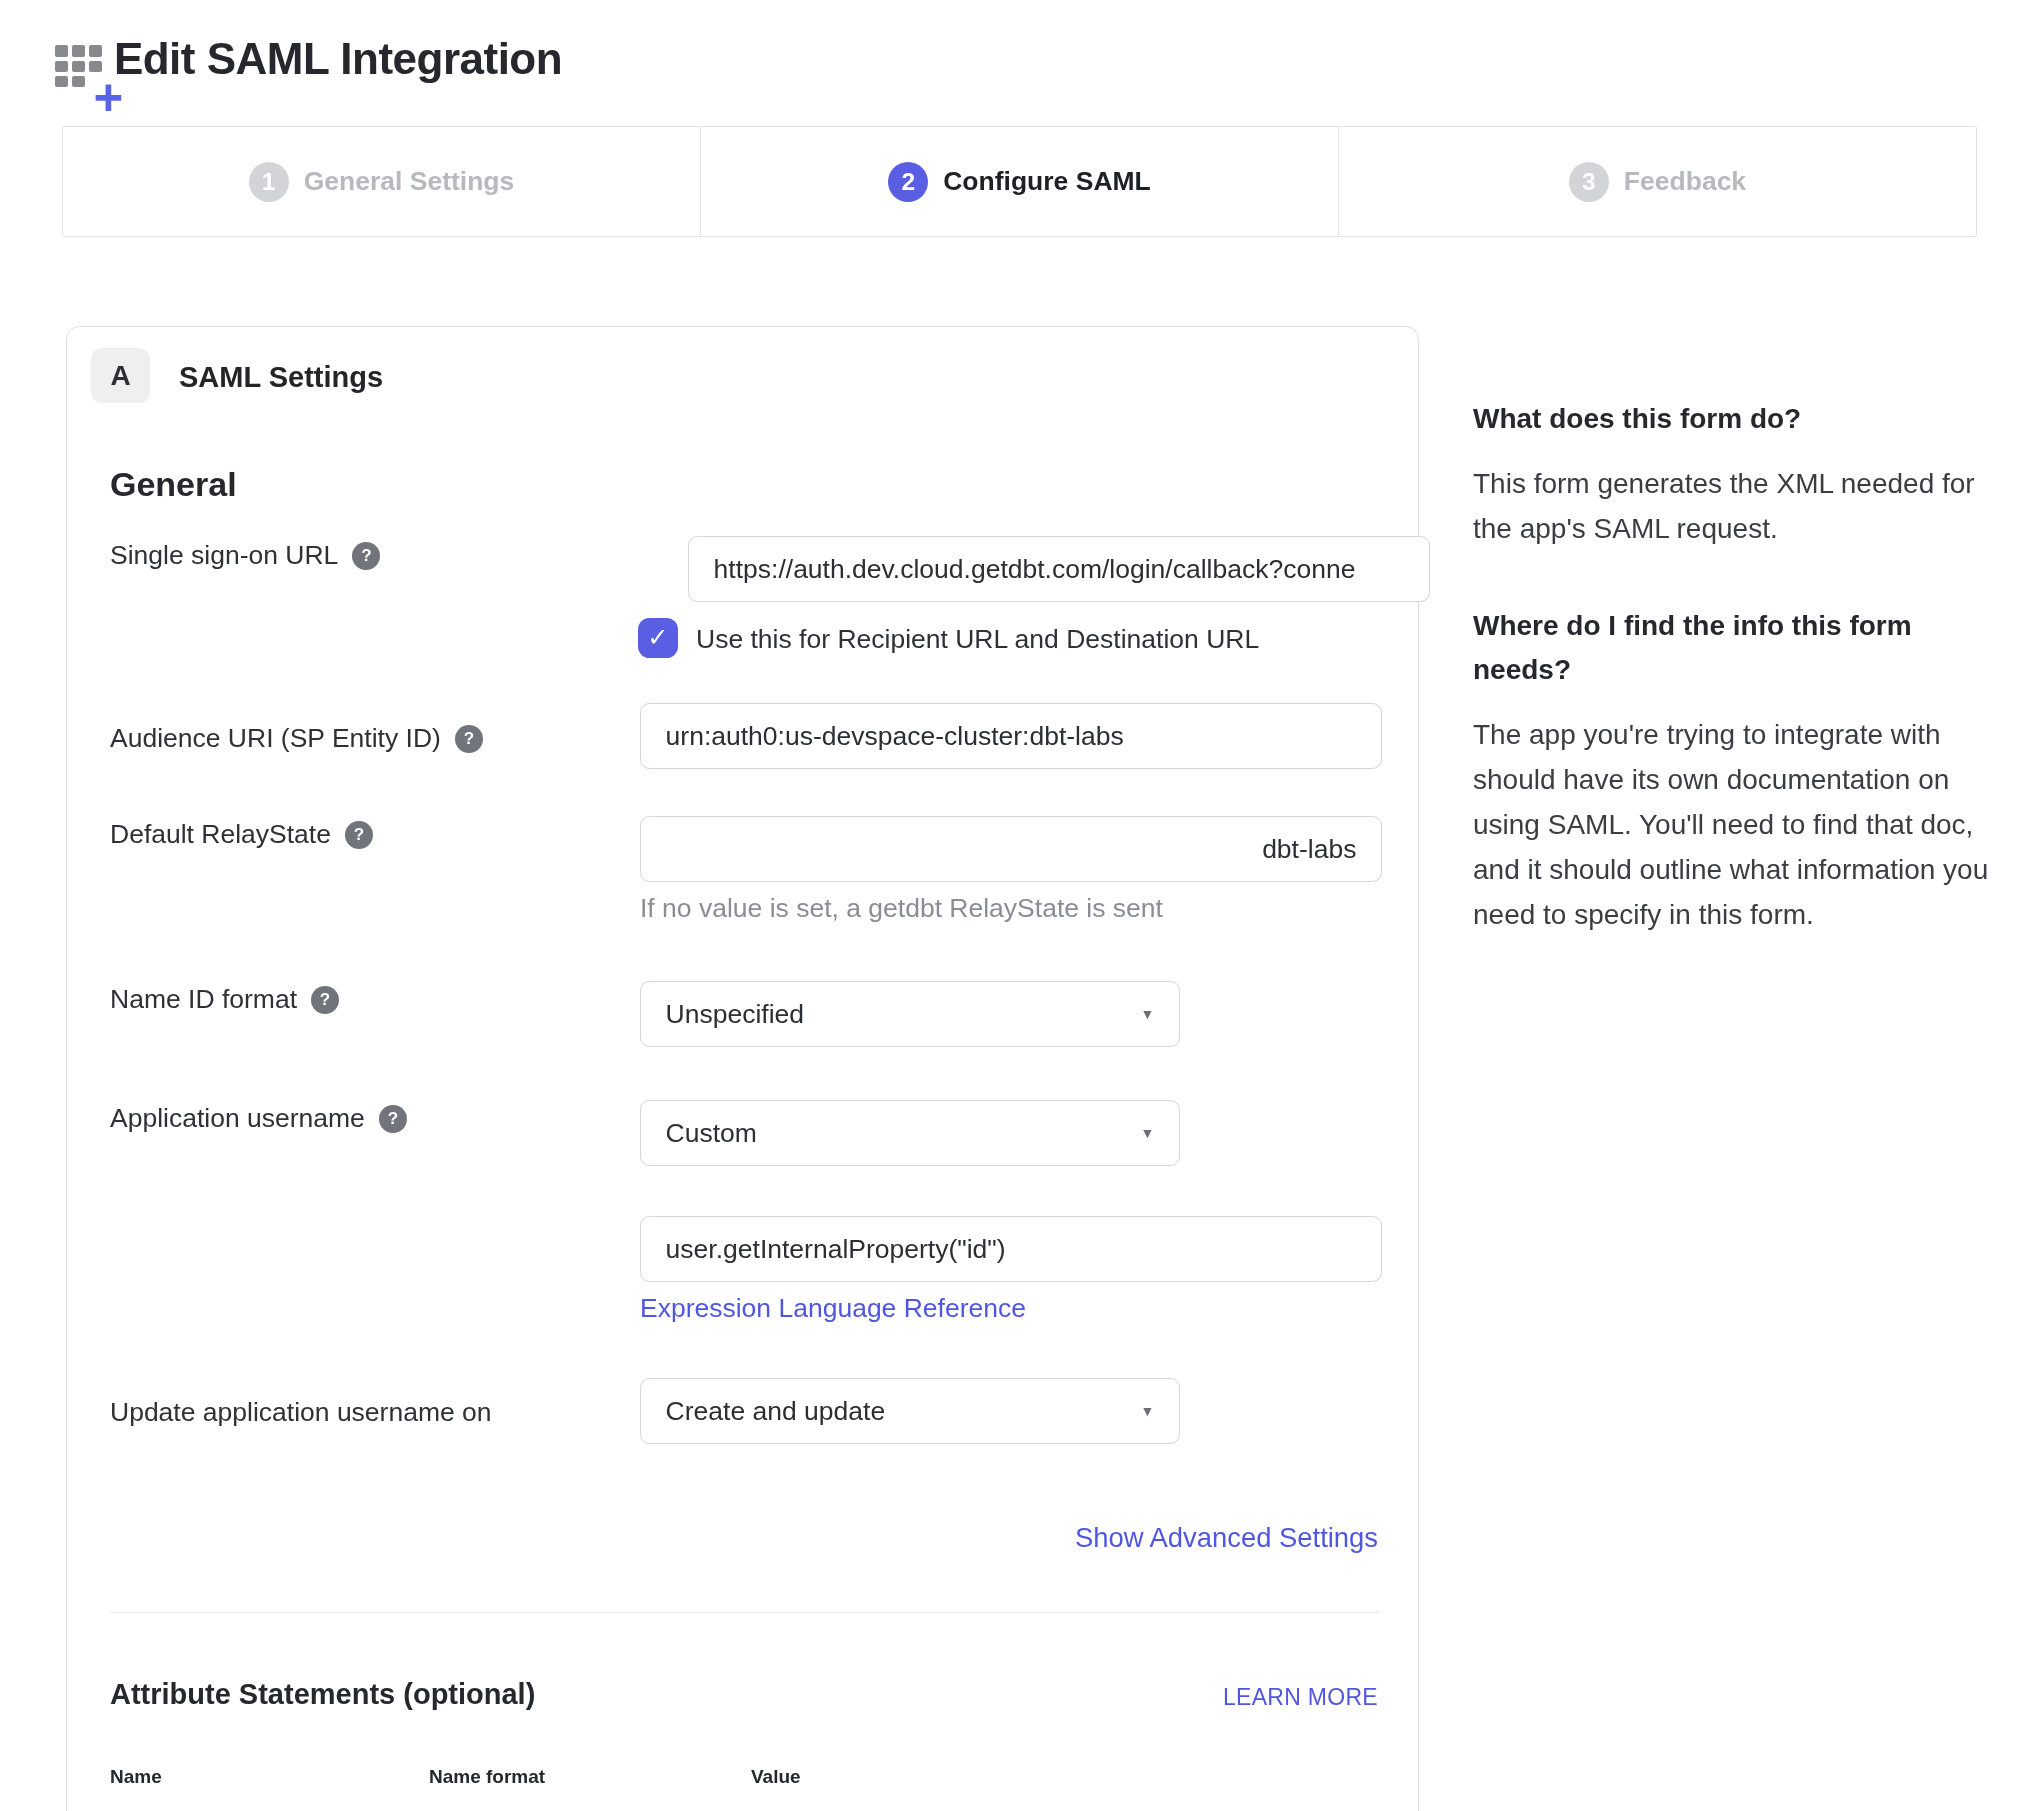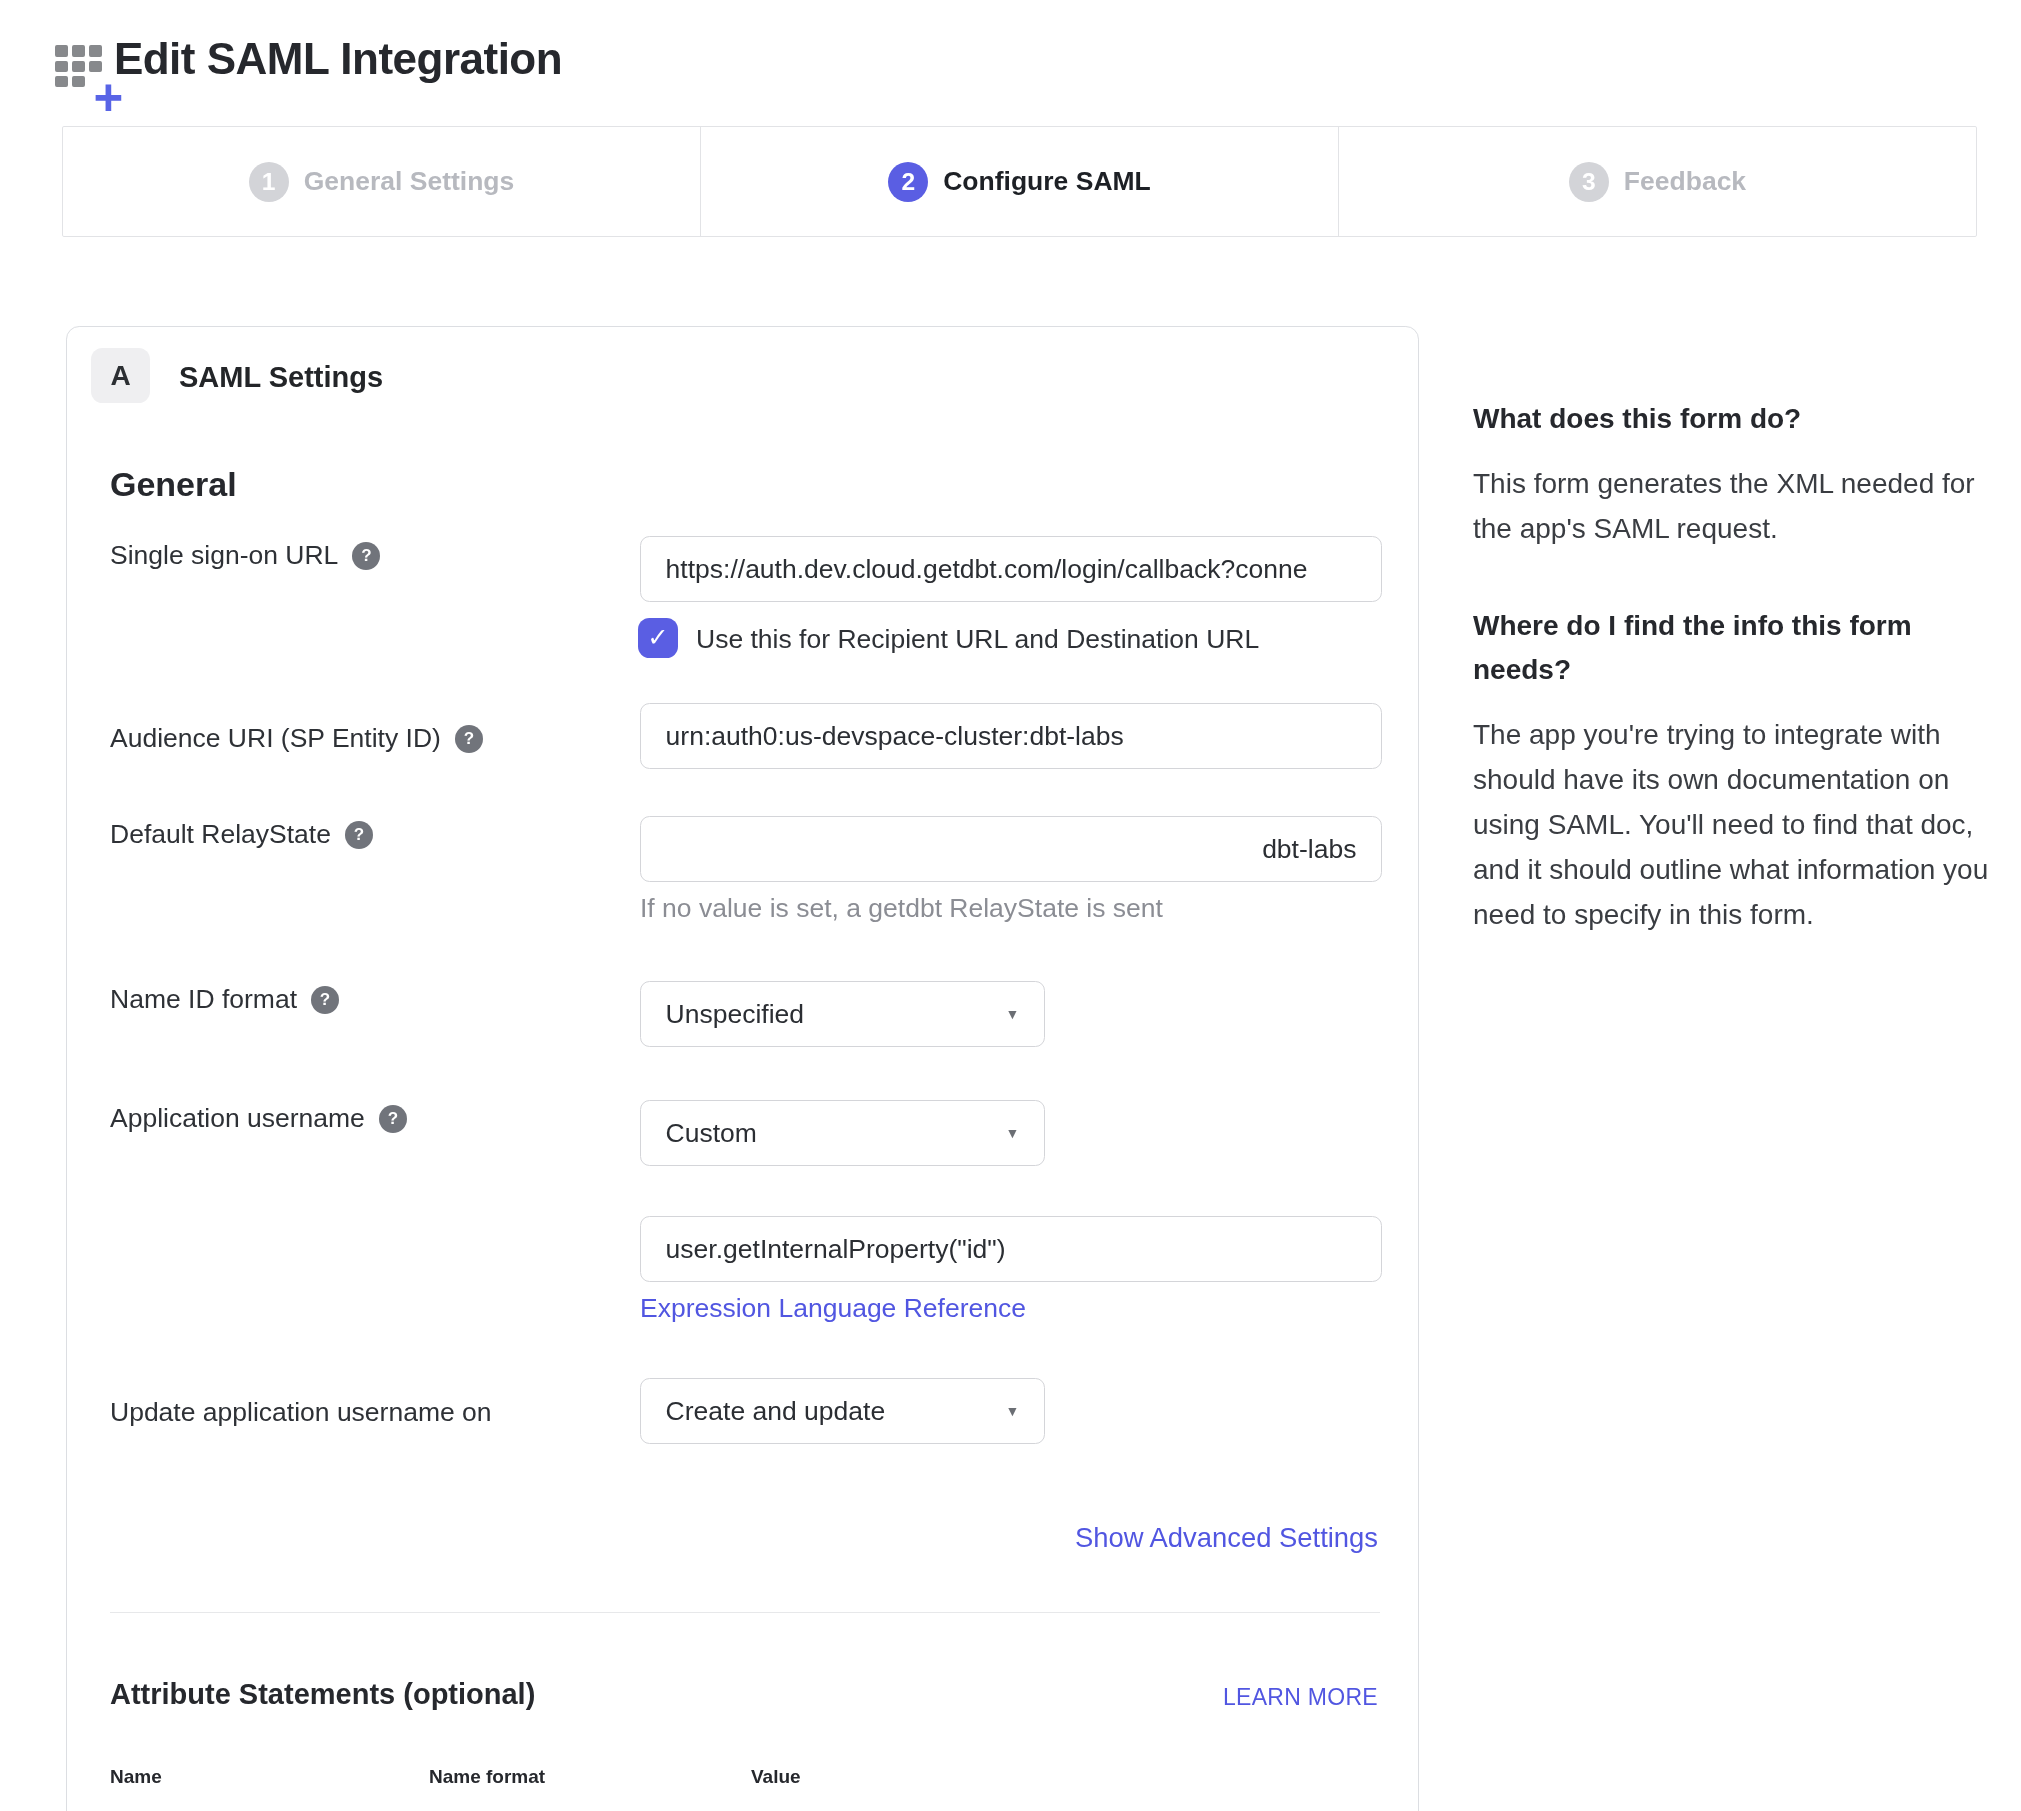--- a/index.html
+++ b/index.html
@@ -51,21 +51,21 @@
   .section-heading{position:absolute;left:43px;font-size:34px;font-weight:700;color:var(--text-dark);}
 
   .field-label{position:absolute;left:43px;display:flex;align-items:center;gap:14px;
     font-size:26.5px;color:var(--text);}
   .help{width:28px;height:28px;border-radius:50%;background:var(--help-bg);color:#fff;
     font-size:17px;font-weight:700;display:inline-flex;align-items:center;justify-content:center;flex:0 0 auto;}
 
   .text-input{position:absolute;left:573px;width:742px;height:66px;border:1.4px solid var(--input-border);
     border-radius:9.5px;font-family:inherit;font-size:26.5px;color:#2b2e33;padding:0 24.6px;
     background:#fff;outline:none;white-space:nowrap;overflow:hidden;text-overflow:clip;}
-  .select{position:absolute;left:573px;width:405px;height:66px;border:1.4px solid var(--input-border);
+  .select{position:absolute;left:573px;width:540px;height:66px;border:1.4px solid var(--input-border);
     border-radius:9.5px;background:#fff;display:flex;align-items:center;padding:0 24.6px;
     font-size:26.5px;color:#2b2e33;cursor:pointer;}
   .select .caret{margin-left:auto;font-size:14px;color:#6b6e74;}
 
   .checkbox{position:absolute;left:571px;width:40px;height:40px;border-radius:11.4px;
     background:var(--accent);display:flex;align-items:center;justify-content:center;cursor:pointer;}
   .checkbox .mark{color:#fff;font-size:25.6px;font-weight:700;line-height:1;}
   .checkbox-label{position:absolute;left:629px;font-size:26.5px;color:var(--text);}
 
   .helper-text{position:absolute;left:573px;font-size:26.5px;color:var(--text-gray);}
@@ -122,21 +122,21 @@
 
   <div class="badge">A</div>
   <h2 class="panel-title">SAML Settings</h2>
 
   <h3 class="section-heading" style="top:138px;">General</h3>
 
   <div class="field-label" style="top:213px;">
     <span>Single sign-on URL</span>
     <span class="help">?</span>
   </div>
-  <input class="text-input" style="top: 209px;" value="https://auth.dev.cloud.getdbt.com/login/callback?conne">
+  <input class="text-input" style="top: 209px; margin-left: 48px;" value="https://auth.dev.cloud.getdbt.com/login/callback?conne">
   <div class="checkbox" style="top:291px;">
     <span class="mark">✓</span>
   </div>
   <div class="checkbox-label" style="top:297px;">Use this for Recipient URL and Destination URL</div>
 
   <div class="field-label" style="top:396px;">
     <span>Audience URI (SP Entity ID)</span>
     <span class="help">?</span>
   </div>
   <input class="text-input" style="top: 376px;" value="urn:auth0:us-devspace-cluster:dbt-labs">

